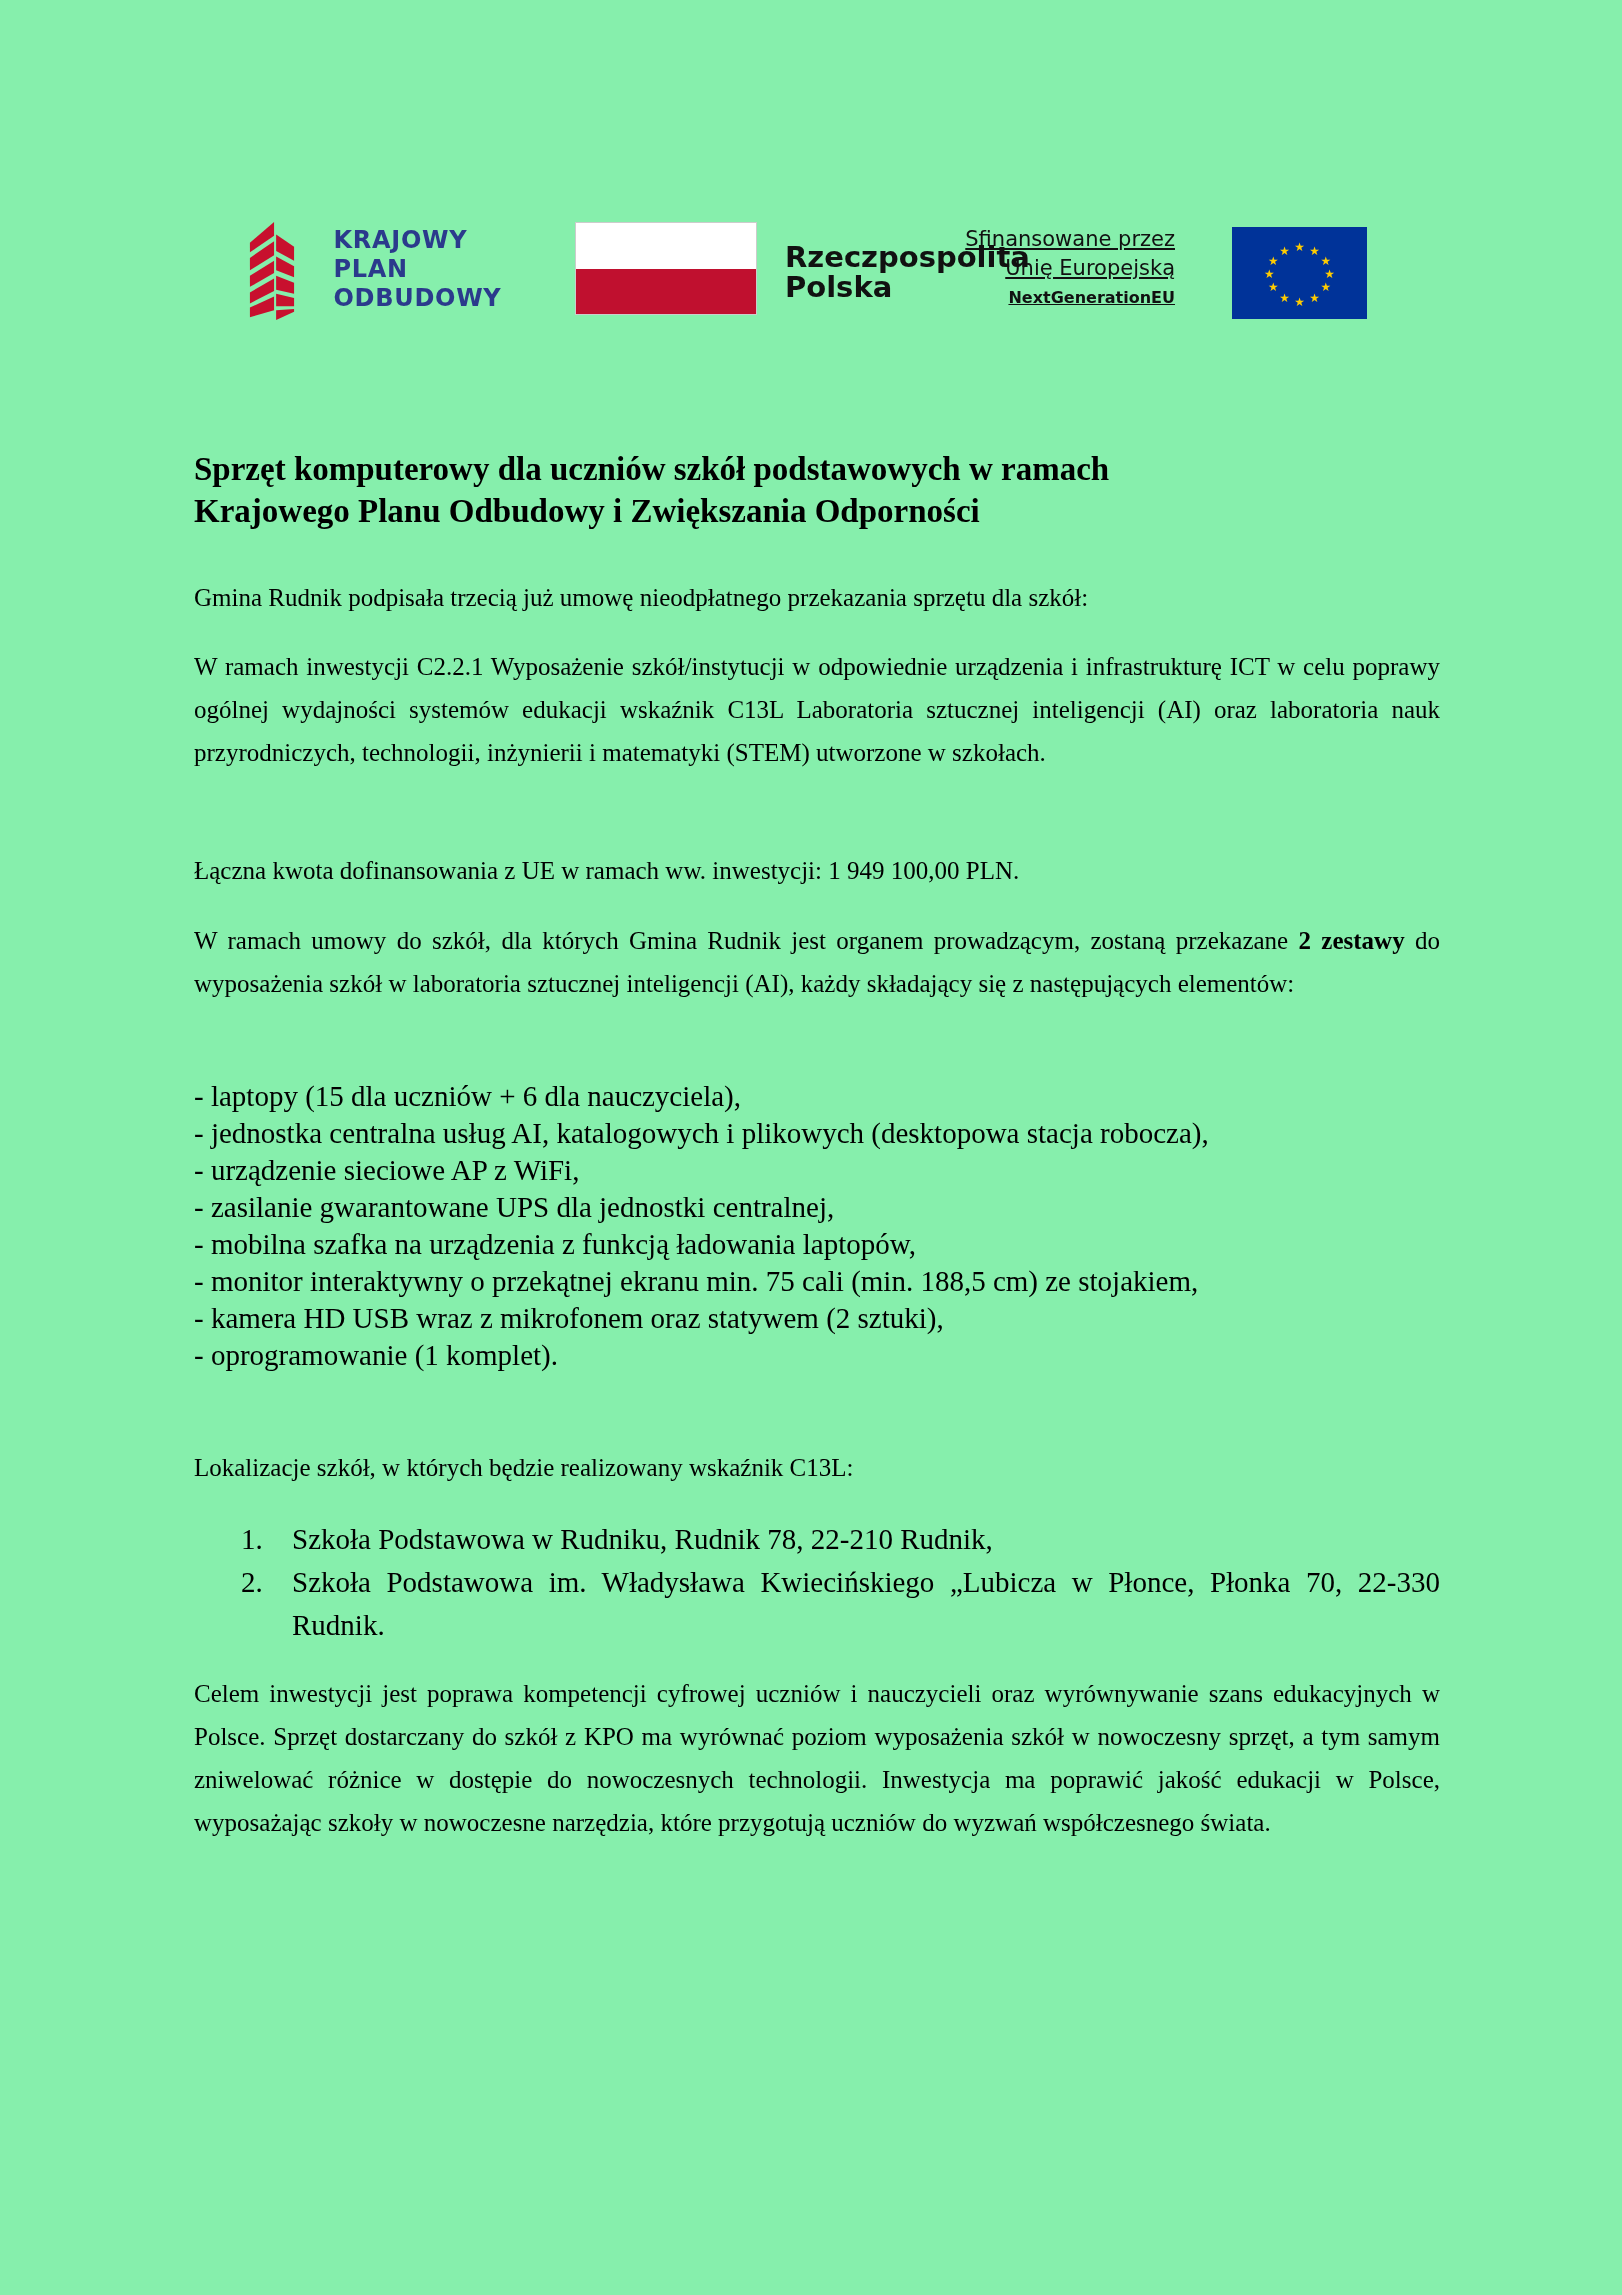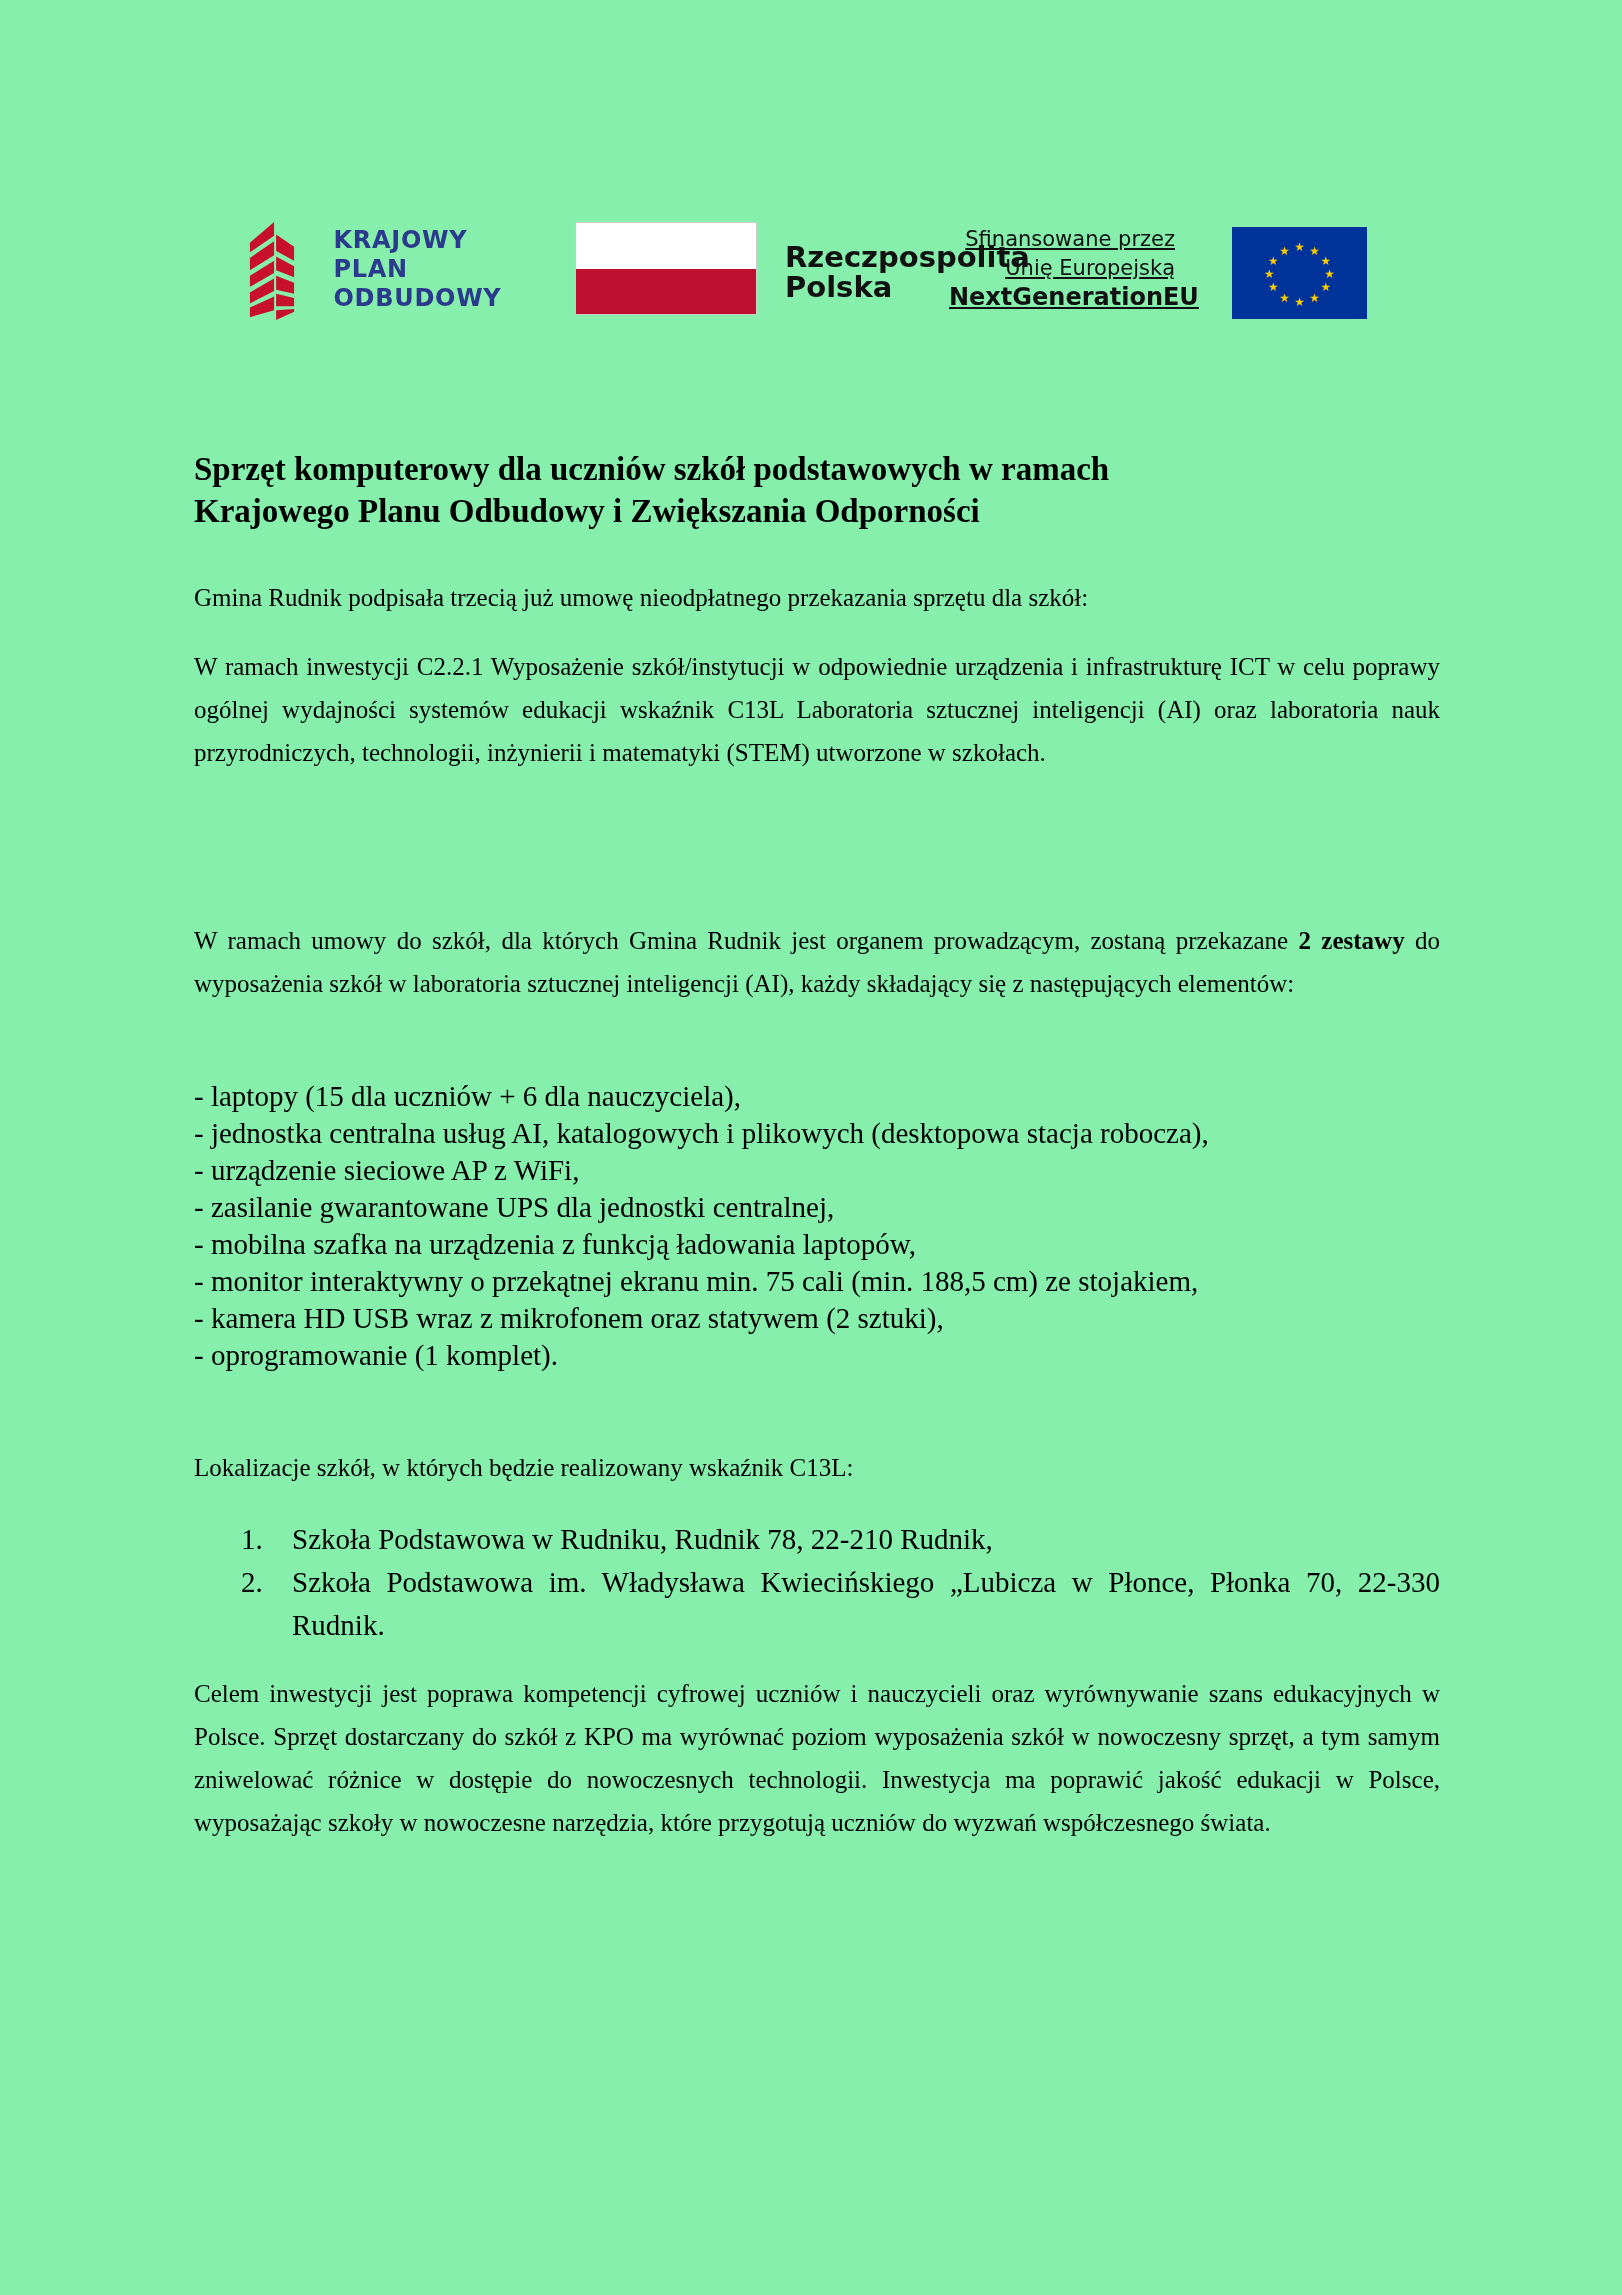--- a/index.html
+++ b/index.html
@@ -9,21 +9,21 @@
   
   .logos { position: absolute; top: 222px; left: 216px; width: 1191px; height: 98px; }
   .kpo { position: absolute; left: 6.5px; top: 0; width: 314px; height: 98px; }
   .kpo-mark { position: absolute; left: 0; top: 2.6px; width: 42px; height: 93px; }
   .kpo-text { position: absolute; left: 111px; top: 3.9px; font-family: "DejaVu Sans", sans-serif; font-weight: bold; color: #2b3a8c; font-size: 24px; line-height: 29px; letter-spacing: 0.7px; }
   .rp-flag { position: absolute; left: 359px; top: 0; width: 182px; height: 93px; border: 0.7px solid #ccc; box-sizing: border-box; }
   .rp-flag .white { height: 50%; background: #ffffff; }
   .rp-flag .red { height: 50%; background: #c0102f; }
   .rp-text { position: absolute; left: 569px; top: 19.6px; font-family: "DejaVu Sans", sans-serif; font-size: 29px; line-height: 30px; color: #111; font-weight: bold; }
   .eu-text { position: absolute; left: 733px; top: 2.6px; width: 226px; text-align: right; font-family: "DejaVu Sans", sans-serif; font-size: 21px; line-height: 29px; color: #111; text-decoration: underline; }
-  .eu-text .strong { font-weight: bold; font-size: 24px; }
+  .eu-text .strong { font-weight: bold; font-size: 16px; }
   .eu-flag { position: absolute; left: 1016px; top: 5.2px; width: 135px; height: 92px; background: #003399; }
   .title { position: absolute; left: 194px; width: 1246px; top: 448px; font-family: "Liberation Serif", serif; font-weight: bold; font-size: 33px; line-height: 42px; }
   .para { position: absolute; left: 194px; width: 1246px; font-family: "Liberation Serif", serif; font-size: 25px; line-height: 43px; text-align: justify; }
   .para.left { text-align: left; }
   .list { position: absolute; left: 194px; width: 1246px; font-family: "Liberation Serif", serif; font-size: 29px; line-height: 37px; }
   .ol { position: absolute; left: 194px; width: 1246px; font-family: "Liberation Serif", serif; font-size: 29px; line-height: 43px; }
   .ol-item { position: relative; padding-left: 98px; text-align: justify; }
   .ol-num { position: absolute; left: 47px; top: 0; }
   b { font-weight: bold; }
 </style>
@@ -90,20 +90,21 @@
 
   <div class="title">
     <div>Sprzęt komputerowy dla uczniów szkół podstawowych w ramach</div>
     <div>Krajowego Planu Odbudowy i Zwiększania Odporności</div>
   </div>
 
   <div class="para left" style="top:576px">Gmina Rudnik podpisała trzecią już umowę nieodpłatnego przekazania sprzętu dla szkół:</div>
 
   <div class="para" style="top:645px">W ramach inwestycji C2.2.1 Wyposażenie szkół/instytucji w odpowiednie urządzenia i infrastrukturę ICT w celu poprawy ogólnej wydajności systemów edukacji wskaźnik C13L Laboratoria sztucznej inteligencji (AI) oraz laboratoria nauk przyrodniczych, technologii, inżynierii i matematyki (STEM) utworzone w szkołach.</div>
 
+  <div class="para left" style="top:849px">Łączna kwota dofinansowania z UE w ramach ww. inwestycji: 1 949 100,00 PLN.</div>
 
   <div class="para" style="top:919px">
     <span>W ramach umowy do szkół, dla których Gmina Rudnik jest organem prowadzącym, zostaną przekazane </span><b>2 zestawy</b><span> do  wyposażenia  szkół  w  laboratoria sztucznej inteligencji (AI), każdy składający się z następujących elementów:</span>
   </div>
 
   <div class="list" style="top:1078px">
     <div>- laptopy (15 dla uczniów + 6 dla nauczyciela),</div>
     <div>- jednostka centralna usług AI, katalogowych i plikowych (desktopowa stacja robocza),</div>
     <div>- urządzenie sieciowe AP z WiFi,</div>
     <div>- zasilanie gwarantowane UPS dla jednostki centralnej,</div>

